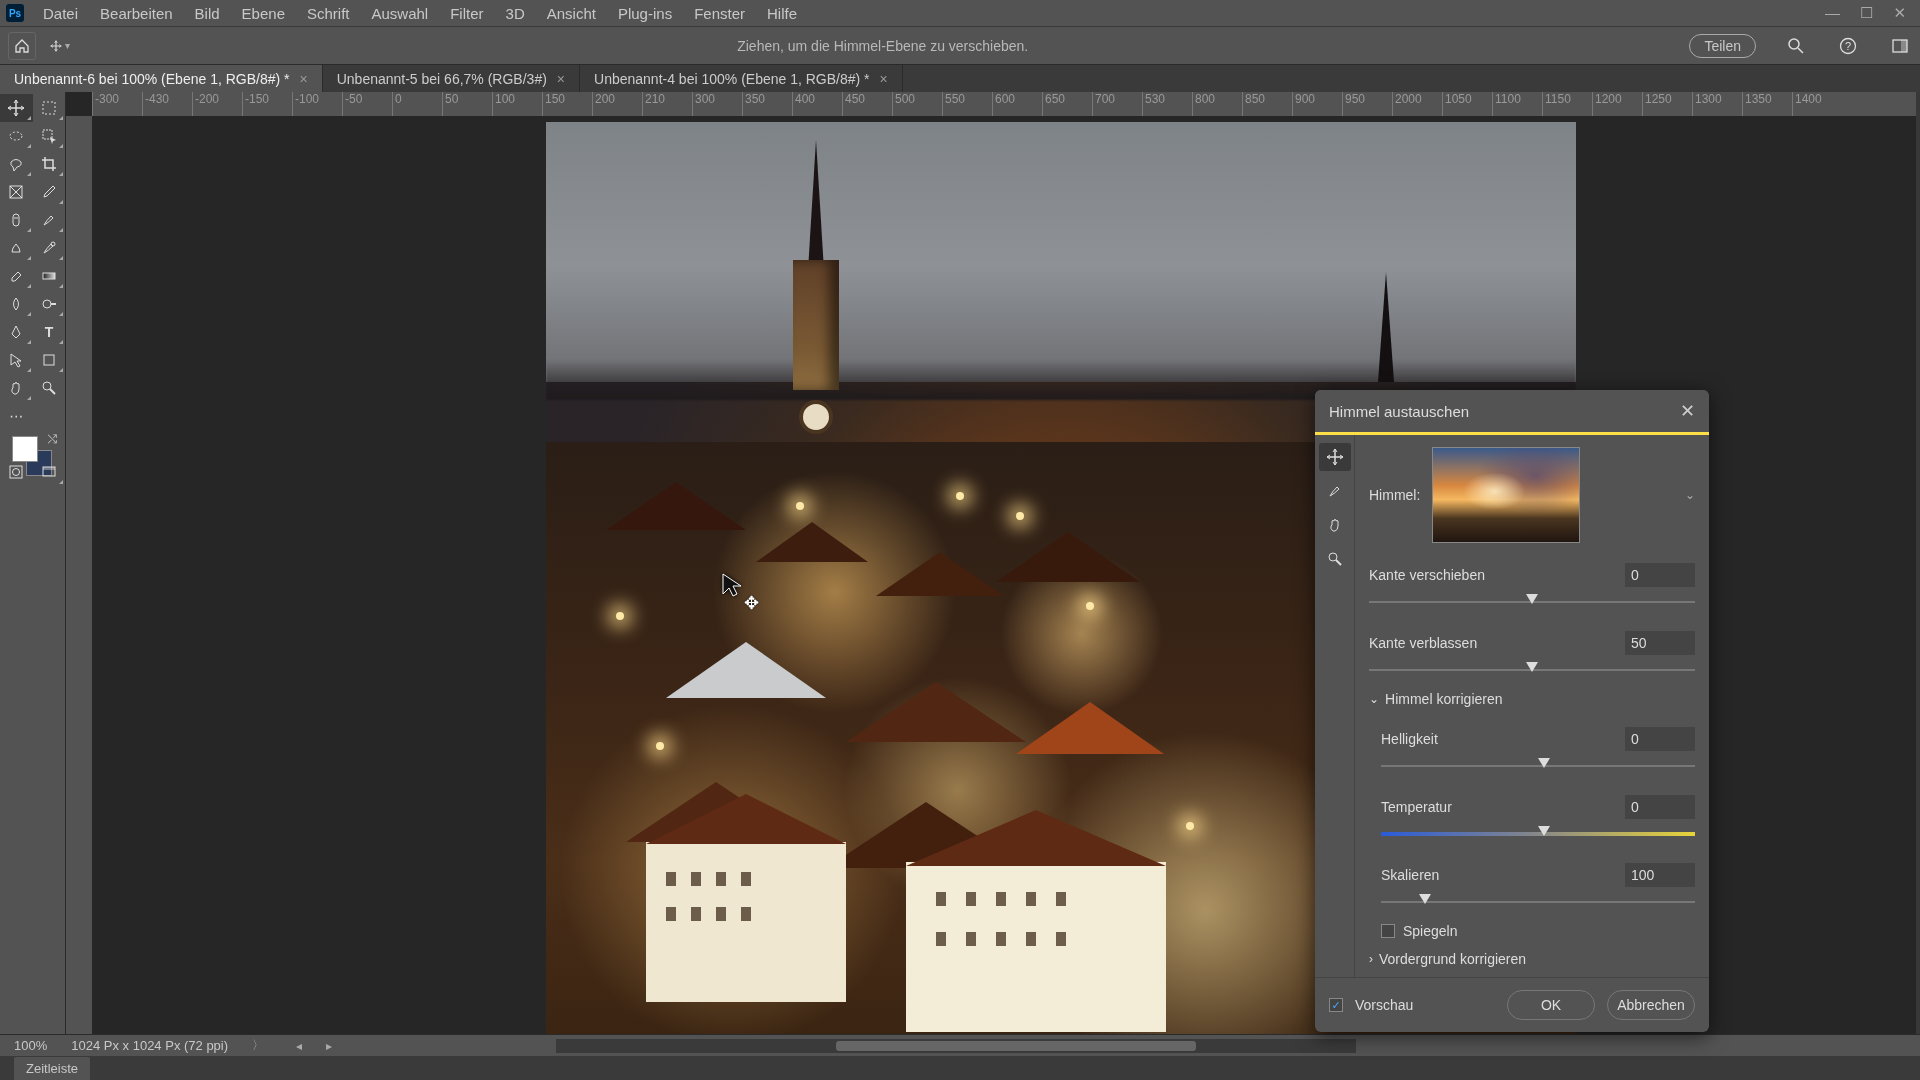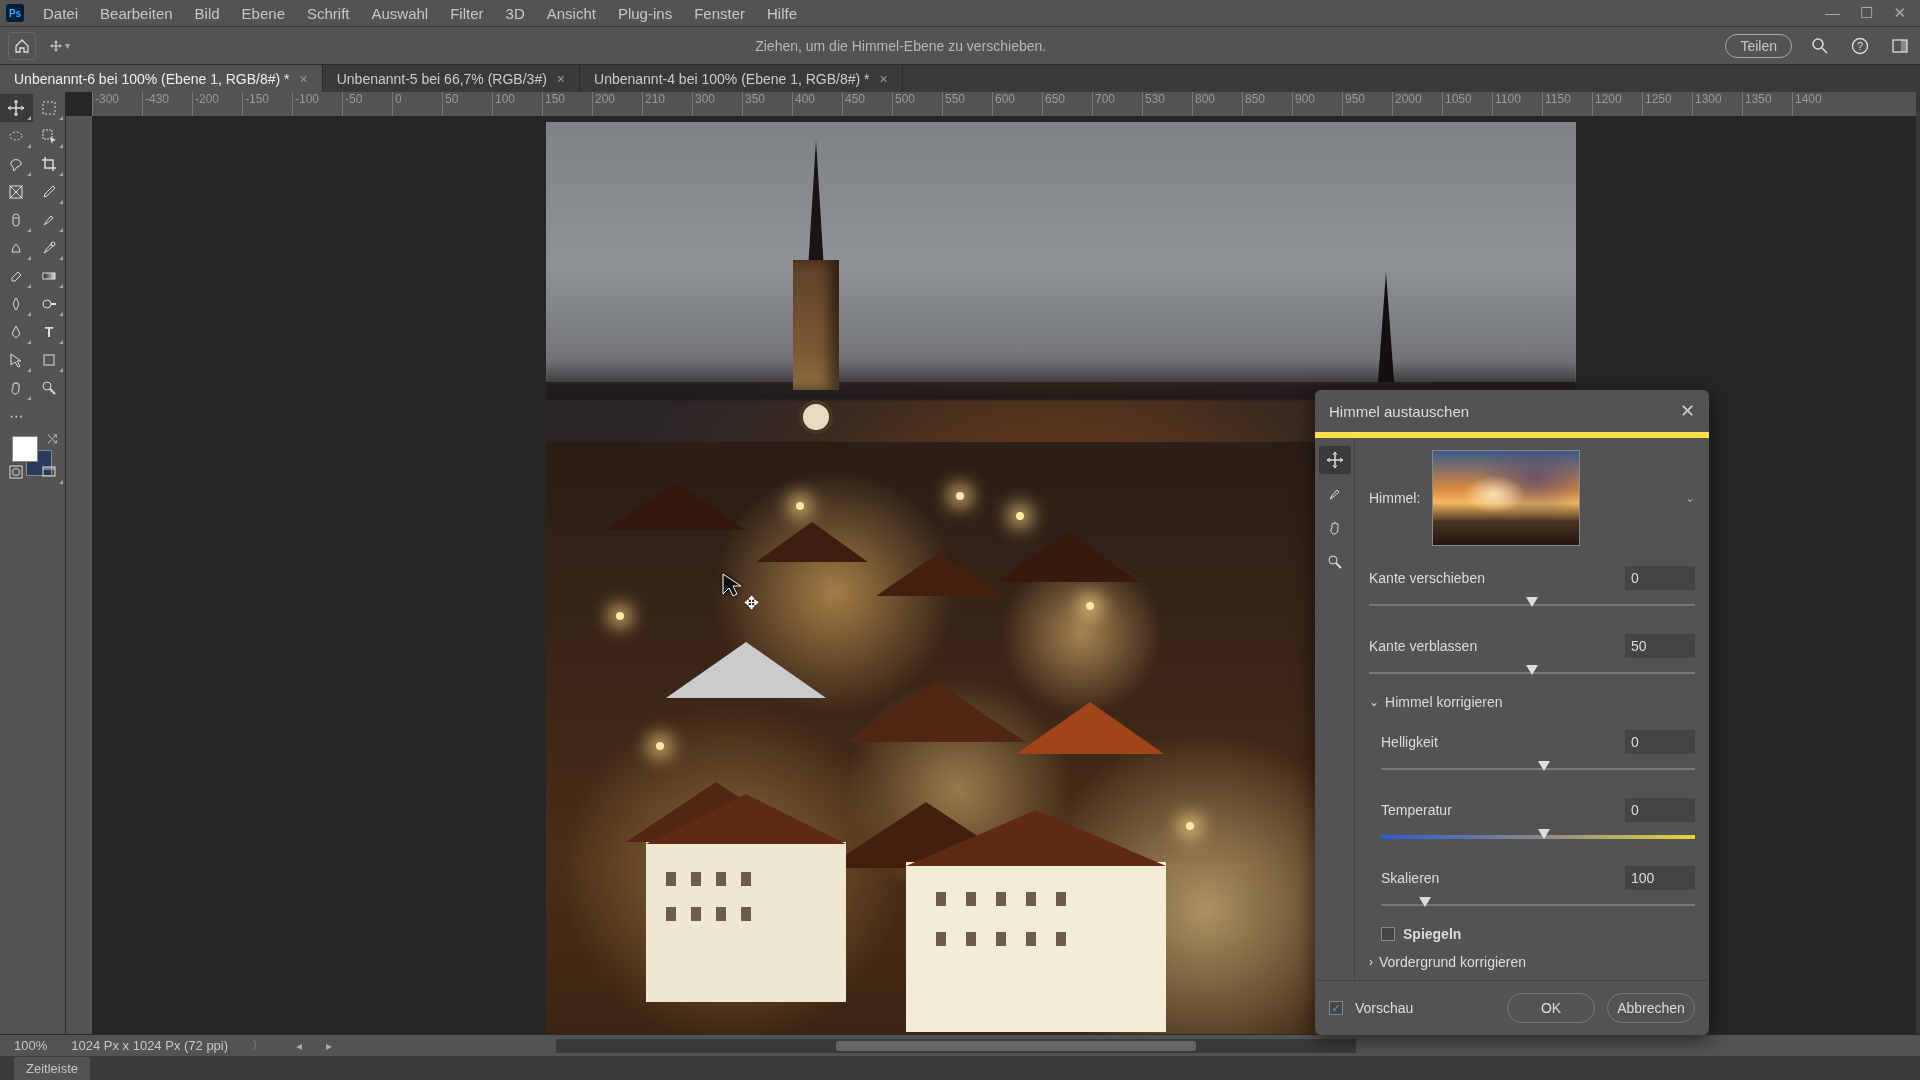--- a/index.html
+++ b/index.html
@@ -10,21 +10,21 @@
 .menubar .ps-icon { width: 18px; height: 18px; background: #001e36; border-radius: 3px; display:flex; align-items:center; justify-content:center; font-size:10px; color:#31a8ff; font-weight:bold; margin-right:8px;}
 .menubar .menu-item { padding: 0 11px; cursor: default; }
 .menubar .win-controls { margin-left: auto; display:flex; gap:20px; padding-right:8px; color:#aaa; font-size:15px;}
 
 
 .optionsbar { background: #535353; height: 38px; display:flex; align-items:center; padding:0 8px; border-top:1px solid #383838; font-size:14px; }
 .home-btn { width:28px; height:28px; display:flex; align-items:center; justify-content:center; border:1px solid #666; border-radius:3px; margin-right:14px;}
 .tool-ind { width:20px; height:20px; margin-right:6px; display:flex; align-items:center; justify-content:center;}
 .dropdown-arrow::after { content:"▾"; font-size:10px; margin-left:3px; color:#aaa;}
 .hint { margin-left:auto; margin-right:auto; color:#b8b8b8; font-size:14px;}
-.opt-right { display:flex; align-items:flex-start; gap:16px; }
+.opt-right { display:flex; align-items:flex-start; gap:28px; }
 .share-btn { border:1.5px solid #aaa; border-radius:14px; padding:3px 14px; font-size:14px;}
 .icon-btn { width:24px; height:24px; display:flex; align-items:center; justify-content:center; color:#ddd;}
 
 
 .doctabs { background: #3a3a3a; height: 28px; display:flex; align-items:stretch; border-top:1px solid #2a2a2a;}
 .doctab { display:flex; align-items:center; padding:0 14px; font-size:14px; border-right:1px solid #2a2a2a; gap:10px; color:#ccc;}
 .doctab.active { background:#535353; color:#eee;}
 .doctab .close { font-size:14px; color:#999;}
 
 
@@ -67,21 +67,21 @@
 .cursor svg { filter: drop-shadow(0 0 2px #000);}
 .cursor2 { position:absolute; left:678px; top:500px; font-size:18px; color:#fff; text-shadow:0 0 2px #000;}
 
 
 .right-dock { width:4px; background:#383838;}
 
 
 .dialog { position:absolute; left:1315px; top:390px; width:394px; background:#535353; border-radius:6px; box-shadow:0 4px 20px rgba(0,0,0,.6); font-size:14px; color:#ddd;}
 .dlg-title { display:flex; align-items:center; padding:10px 14px; background:#535353; border-radius:6px 6px 0 0; font-size:15px;}
 .dlg-title .close { margin-left:auto; font-size:18px; color:#ccc; cursor:pointer;}
-.dlg-body { display:flex; border-top:6px solid #fde047;}
+.dlg-body { display:flex; border-top:3px solid #fde047;}
 .dlg-tools { width:40px; display:flex; flex-direction:column; padding:8px 0; gap:6px; border-right:1px solid #444;}
 .dlg-tool { width:32px; height:28px; margin:0 auto; display:flex; align-items:center; justify-content:center; border-radius:3px;}
 .dlg-tool.sel { background:#3a3a3a;}
 .dlg-content { flex:1; padding:12px 14px 10px;}
 .sky-row { display:flex; align-items:center; gap:12px; margin-bottom:12px;}
 .sky-thumb { width:148px; height:96px; border:1px solid #888; background:linear-gradient(180deg,#3a5a8a 0%,#d88840 40%,#f5b860 55%,#4a3520 75%,#201510 100%); position:relative;}
 .sky-thumb::after{content:"";position:absolute;inset:0;background:radial-gradient(ellipse at 42% 46%,rgba(255,240,200,.85) 0%,transparent 26%),radial-gradient(ellipse at 70% 30%,rgba(80,70,110,.7) 0%,transparent 40%);}
 .sky-dd { margin-left:auto; color:#aaa; font-size:12px;}
 .field { display:flex; align-items:center; margin-top:20px;}
 .field label { flex:1; font-size:14px;}
@@ -560,21 +560,21 @@
 
       <div class="field" style="padding-left:12px;">
           <label>Skalieren</label>
           <input class="numbox" value="100" style="">
         </div>
       <div class="slider" style="margin-left:12px;">
           <div class="track"></div>
           <div class="thumb" style="left:14%"></div>
         </div>
 
-      <div class="chk-row" style="padding-left:12px;font-weight:bold;">
+      <div class="chk-row" style="padding-left:12px;">
           <span class="chk"></span>
           <span>Spiegeln</span>
         </div>
 
       <div class="section-hdr">
           <span class="chev">›</span>
           <span>Vordergrund korrigieren</span>
         </div>
 
     </div>

